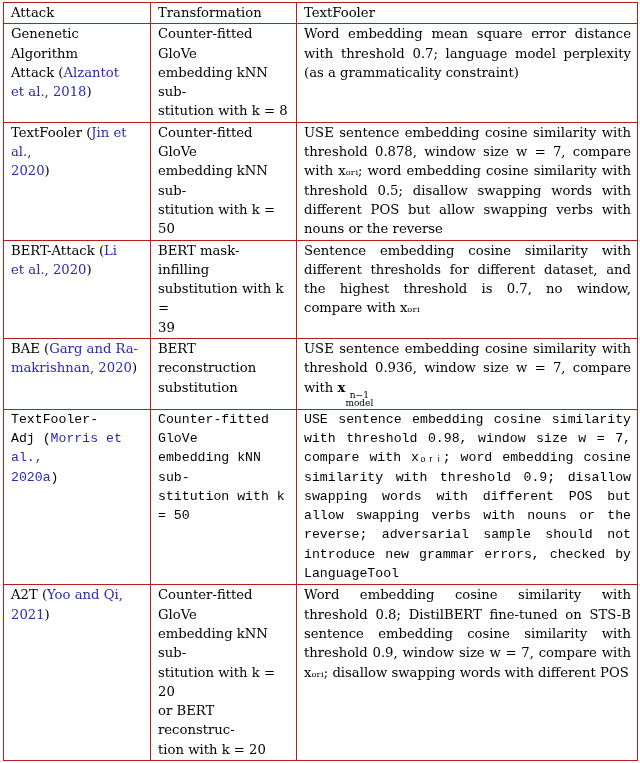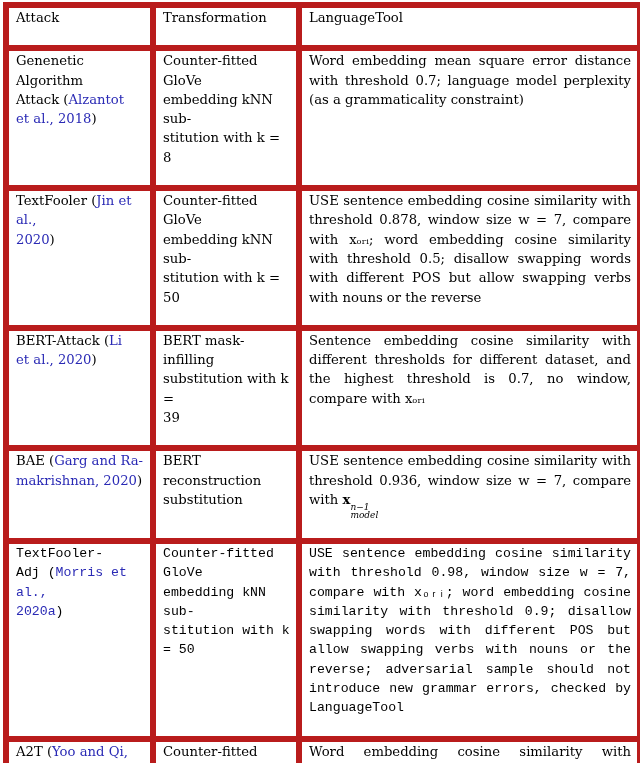--- a/index.html
+++ b/index.html
@@ -15,23 +15,23 @@
   table.attacks {
     border-collapse: collapse;
     table-layout: fixed;
     width: 634px;
     margin: 2px 0 0 3px;
   }
   col.c-attack { width: 147px; }
   col.c-transf { width: 146px; }
   col.c-constr { width: 341px; }
   th, td {
-    border: 6px solid #b91c1c;
+    border: 1px solid #b91c1c;
     vertical-align: top;
-    padding: 0px 6px 18px 7px;
+    padding: 0px 6px 1px 7px;
     font-size: 13.2px;
     line-height: 19.3px;
     font-weight: normal;
     text-align: left;
   }
   th { height: 17px; }
   tr.r1 { height: 60px; }
   tr.r2 { height: 37px; }
   tr.r3 { height: 97px; }
   tr.r4 { height: 58px; }
@@ -45,37 +45,37 @@
     text-align: justify;
   }
   .cite { color: #2a2ab5; }
   .math-x { font-weight: bold; }
   .stack {
     display: inline-flex;
     flex-direction: column;
     vertical-align: -6px;
     line-height: 8.5px;
     font-size: 9px;
-    font-style: italic;
+    align-items: center;
   }
 </style>
 </head>
 <body>
 
 <table class="attacks">
   <colgroup>
     <col class="c-attack">
     <col class="c-transf">
     <col class="c-constr">
   </colgroup>
   <tbody>
       <tr>
     <th>Attack</th>
     <th>Transformation</th>
-    <th>LanguageTool</th>
+    <th>TextFooler</th>
   </tr>
 
   <tr class="r1">
     <td class="attack"><span>Genenetic Algorithm
 Attack (</span><span class="cite">Alzantot
 et al., 2018</span><span>)</span></td>
     <td class="transf">Counter-fitted GloVe
 embedding kNN sub-
 stitution with k = 8</td>
     <td class="constr">Word embedding mean square error distance with threshold 0.7; language model perplexity (as a grammaticality constraint)</td>

